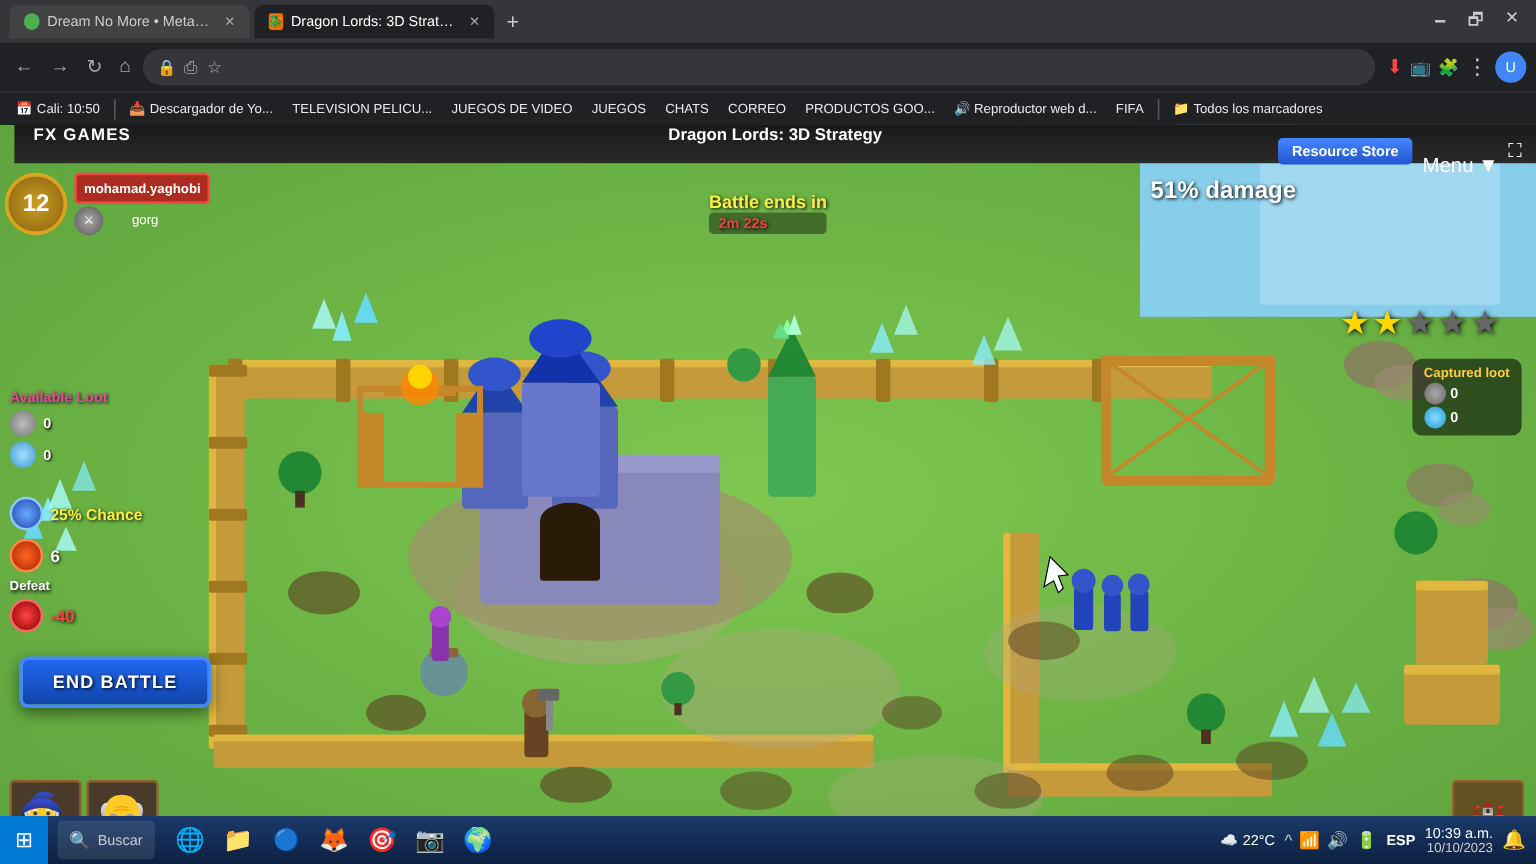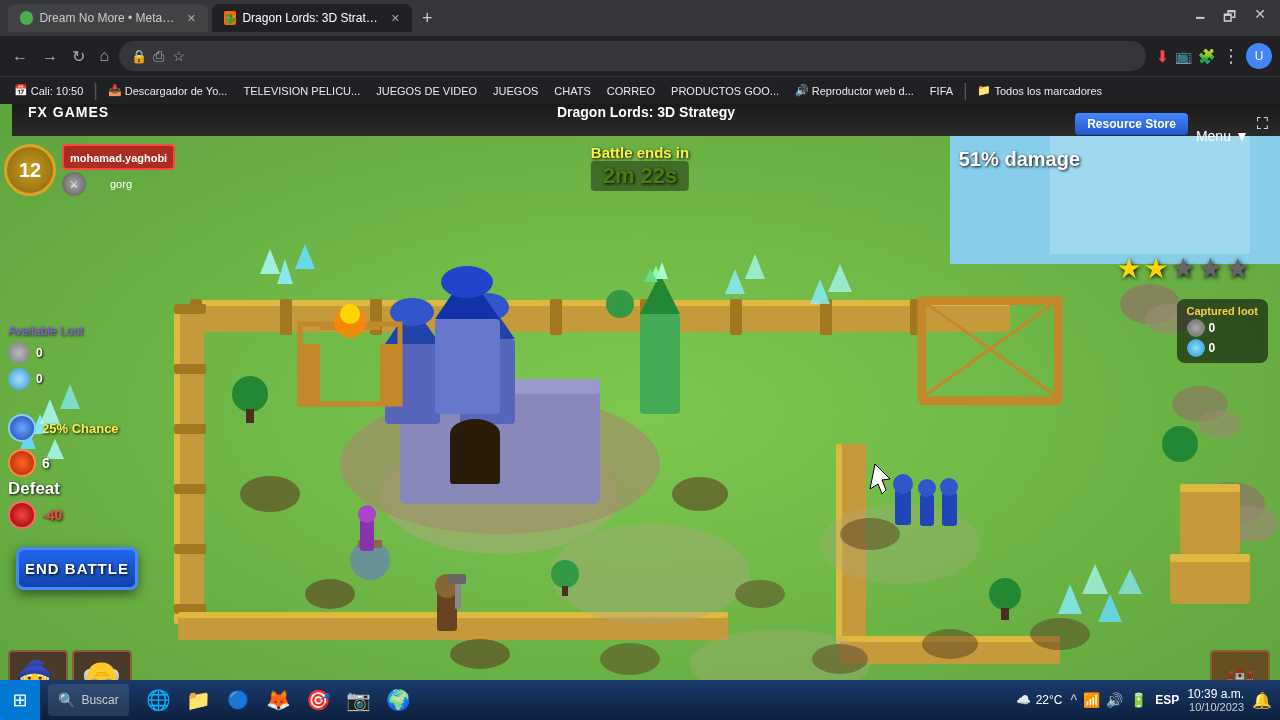--- a/index.html
+++ b/index.html
@@ -40,34 +40,34 @@
 
     
     .sky-area { position: absolute; top: 0; right: 0; width: 300px; height: 150px; background: linear-gradient(180deg, #87ceeb 0%, #b0e0ff 100%); opacity: 0.7; }
 
     
     .game-header { position: absolute; top: 0; left: 12px; right: 0; height: 32px; background: linear-gradient(180deg, #1a1a1a 0%, #2a2a2a 100%); display: flex; align-items: flex-start; z-index: 10; }
     .fx-logo { color: #fff; font-size: 14px; font-weight: bold; padding: 0 16px; letter-spacing: 1px; }
     .game-title-center { position: absolute; left: 50%; transform: translateX(-50%); color: #fff; font-size: 14px; font-weight: bold; }
     .header-right { margin-left: auto; display: flex; align-items: center; gap: 8px; padding-right: 12px; }
     .resource-store-btn { background: linear-gradient(180deg, #4488ff, #2255cc); color: #fff; border: none; padding: 4px 12px; border-radius: 4px; font-size: 12px; cursor: pointer; font-weight: bold; }
-    .menu-btn { color: #fff; font-size: 14px; cursor: pointer; display: flex; align-items: center; gap: 4px; margin-top: 24px; }
+    .menu-btn { color: #fff; font-size: 17px; cursor: pointer; display: flex; align-items: center; gap: 4px; margin-top: 24px; }
 
     
     .player-info { position: absolute; top: 40px; left: 4px; display: flex; align-items: center; gap: 6px; z-index: 10; }
     .level-badge { width: 52px; height: 52px; border-radius: 50%; background: radial-gradient(circle, #c8a020, #8b6010); border: 3px solid #daa520; display: flex; align-items: center; justify-content: center; color: #fff; font-size: 20px; font-weight: bold; }
     .player-name-box { background: rgba(180,30,30,0.9); border: 2px solid #ff4444; border-radius: 4px; padding: 2px 6px; }
     .player-name { color: #fff; font-size: 11px; font-weight: bold; }
     .gorg-label { color: #fff; font-size: 11px; margin-left: 20px; }
     .alliance-icon { width: 24px; height: 24px; background: radial-gradient(circle, #888, #444); border-radius: 50%; display: flex; align-items: center; justify-content: center; color: #fff; font-size: 10px; }
 
     
-    .battle-timer { position: absolute; top: 40px; left: 50%; transform: translateX(-50%); text-align: center; z-index: 10; }
+    .battle-timer { position: absolute; top: 56px; left: 50%; transform: translateX(-50%); text-align: left; z-index: 10; }
     .battle-ends { color: #ffee44; font-size: 15px; font-weight: bold; text-shadow: 1px 1px 3px #000; }
-    .timer-value { color: #4d7c0f; font-size: 22px; font-weight: bold; text-shadow: 1px 1px 3px #000; background: rgba(0,0,0,0.4); padding: 2px 8px; border-radius: 4px; }
+    .timer-value { color: #ef4444; font-size: 12px; font-weight: bold; text-shadow: 1px 1px 3px #000; background: rgba(0,0,0,0.4); padding: 2px 8px; border-radius: 4px; }
 
     
     .damage-info { position: absolute; top: 40px; right: 180px; text-align: center; z-index: 10; }
     .damage-text { color: #fff; font-size: 20px; font-weight: bold; text-shadow: 1px 1px 3px #000; margin-left: 48px; }
 
     
     .stars-area { position: absolute; top: 148px; right: 180px; display: flex; gap: 4px; z-index: 10; }
     .star { font-size: 28px; color: #ffd700; text-shadow: 1px 1px 4px #000; }
     .star.empty { color: #666; }
 
@@ -75,46 +75,46 @@
     .captured-loot { position: absolute; top: 200px; right: 12px; z-index: 10; background: rgba(0,0,0,0.5); border-radius: 8px; padding: 4px 8px; }
     .captured-label { color: #ffcc44; font-size: 11px; font-weight: bold; text-align: center; }
     .loot-row { display: flex; align-items: center; gap: 4px; margin-top: 2px; }
     .loot-icon { width: 18px; height: 18px; border-radius: 50%; }
     .loot-icon.stone { background: radial-gradient(circle, #aaa, #666); }
     .loot-icon.water { background: radial-gradient(circle, #88ddff, #2299cc); }
     .loot-value { color: #fff; font-size: 12px; font-weight: bold; }
 
     
     .loot-panel { position: absolute; top: 220px; left: 8px; z-index: 10; }
-    .loot-title { color: #8b5cf6; font-size: 12px; font-weight: normal; text-shadow: 1px 1px 3px #000; margin-bottom: 4px; }
+    .loot-title { color: #ec4899; font-size: 12px; font-weight: bold; text-shadow: 1px 1px 3px #000; margin-bottom: 4px; }
     .loot-item { display: flex; align-items: center; gap: 6px; margin-bottom: 4px; }
     .loot-img { width: 22px; height: 22px; border-radius: 3px; }
     .loot-img.stone-res { background: radial-gradient(circle, #bbb, #777); border-radius: 50%; }
     .loot-img.water-res { background: radial-gradient(circle, #aaddff, #3399cc); border-radius: 50%; }
     .loot-count { color: #fff; font-size: 12px; font-weight: bold; text-shadow: 1px 1px 2px #000; }
 
     
     .chance-panel { position: absolute; top: 310px; left: 8px; display: flex; align-items: center; gap: 6px; z-index: 10; }
     .chance-icon { width: 28px; height: 28px; background: radial-gradient(circle, #66aaff, #2244aa); border-radius: 50%; border: 2px solid #88ccff; }
     .chance-text { color: #ffee44; font-size: 13px; font-weight: bold; text-shadow: 1px 1px 3px #000; }
 
     
     .score-panel { position: absolute; top: 345px; left: 8px; display: flex; align-items: center; gap: 6px; z-index: 10; }
     .score-icon { width: 28px; height: 28px; background: radial-gradient(circle, #ff6622, #aa2200); border-radius: 50%; border: 2px solid #ff8844; }
     .score-value { color: #fff; font-size: 14px; font-weight: bold; text-shadow: 1px 1px 3px #000; }
 
     
     .defeat-panel { position: absolute; top: 375px; left: 8px; z-index: 10; }
-    .defeat-label { color: #fff; font-size: 17px; font-weight: bold; text-shadow: 1px 1px 3px #000; }
+    .defeat-label { color: #fff; font-size: 11px; font-weight: bold; text-shadow: 1px 1px 3px #000; }
     .defeat-row { display: flex; align-items: center; gap: 6px; margin-top: 2px; }
     .defeat-icon { width: 28px; height: 28px; background: radial-gradient(circle, #ff4444, #880000); border-radius: 50%; border: 2px solid #ff6666; }
     .defeat-value { color: #ff4444; font-size: 14px; font-weight: bold; text-shadow: 1px 1px 3px #000; }
 
     
-    .end-battle-btn { position: absolute; bottom: 130px; left: 16px; z-index: 10; background: linear-gradient(180deg, #2266ee, #1144aa); color: #fff; border: 3px solid #4488ff; border-radius: 8px; padding: 10px 6px; font-size: 15px; font-weight: bold; cursor: pointer; letter-spacing: 1px; text-shadow: 1px 1px 3px #000; box-shadow: 0 4px 12px rgba(0,0,0,0.5); }
+    .end-battle-btn { position: absolute; bottom: 130px; left: 16px; z-index: 10; background: linear-gradient(180deg, #2266ee, #1144aa); color: #fff; border: 3px solid #4488ff; border-radius: 8px; padding: 10px 25px; font-size: 15px; font-weight: bold; cursor: pointer; letter-spacing: 1px; text-shadow: 1px 1px 3px #000; box-shadow: 0 4px 12px rgba(0,0,0,0.5); }
 
     
     .heroes-panel { position: absolute; bottom: 10px; left: 8px; display: flex; gap: 4px; z-index: 10; }
     .hero-portrait { width: 60px; height: 60px; background: #4a3a2a; border: 2px solid #8b6030; border-radius: 4px; overflow: hidden; display: flex; align-items: center; justify-content: center; }
     .hero-face { font-size: 36px; }
 
     
     .minimap { position: absolute; bottom: 10px; right: 10px; width: 60px; height: 60px; background: rgba(100,70,30,0.9); border: 2px solid #8b6030; border-radius: 4px; z-index: 10; display: flex; align-items: center; justify-content: center; }
     .minimap-icon { font-size: 24px; }
 

